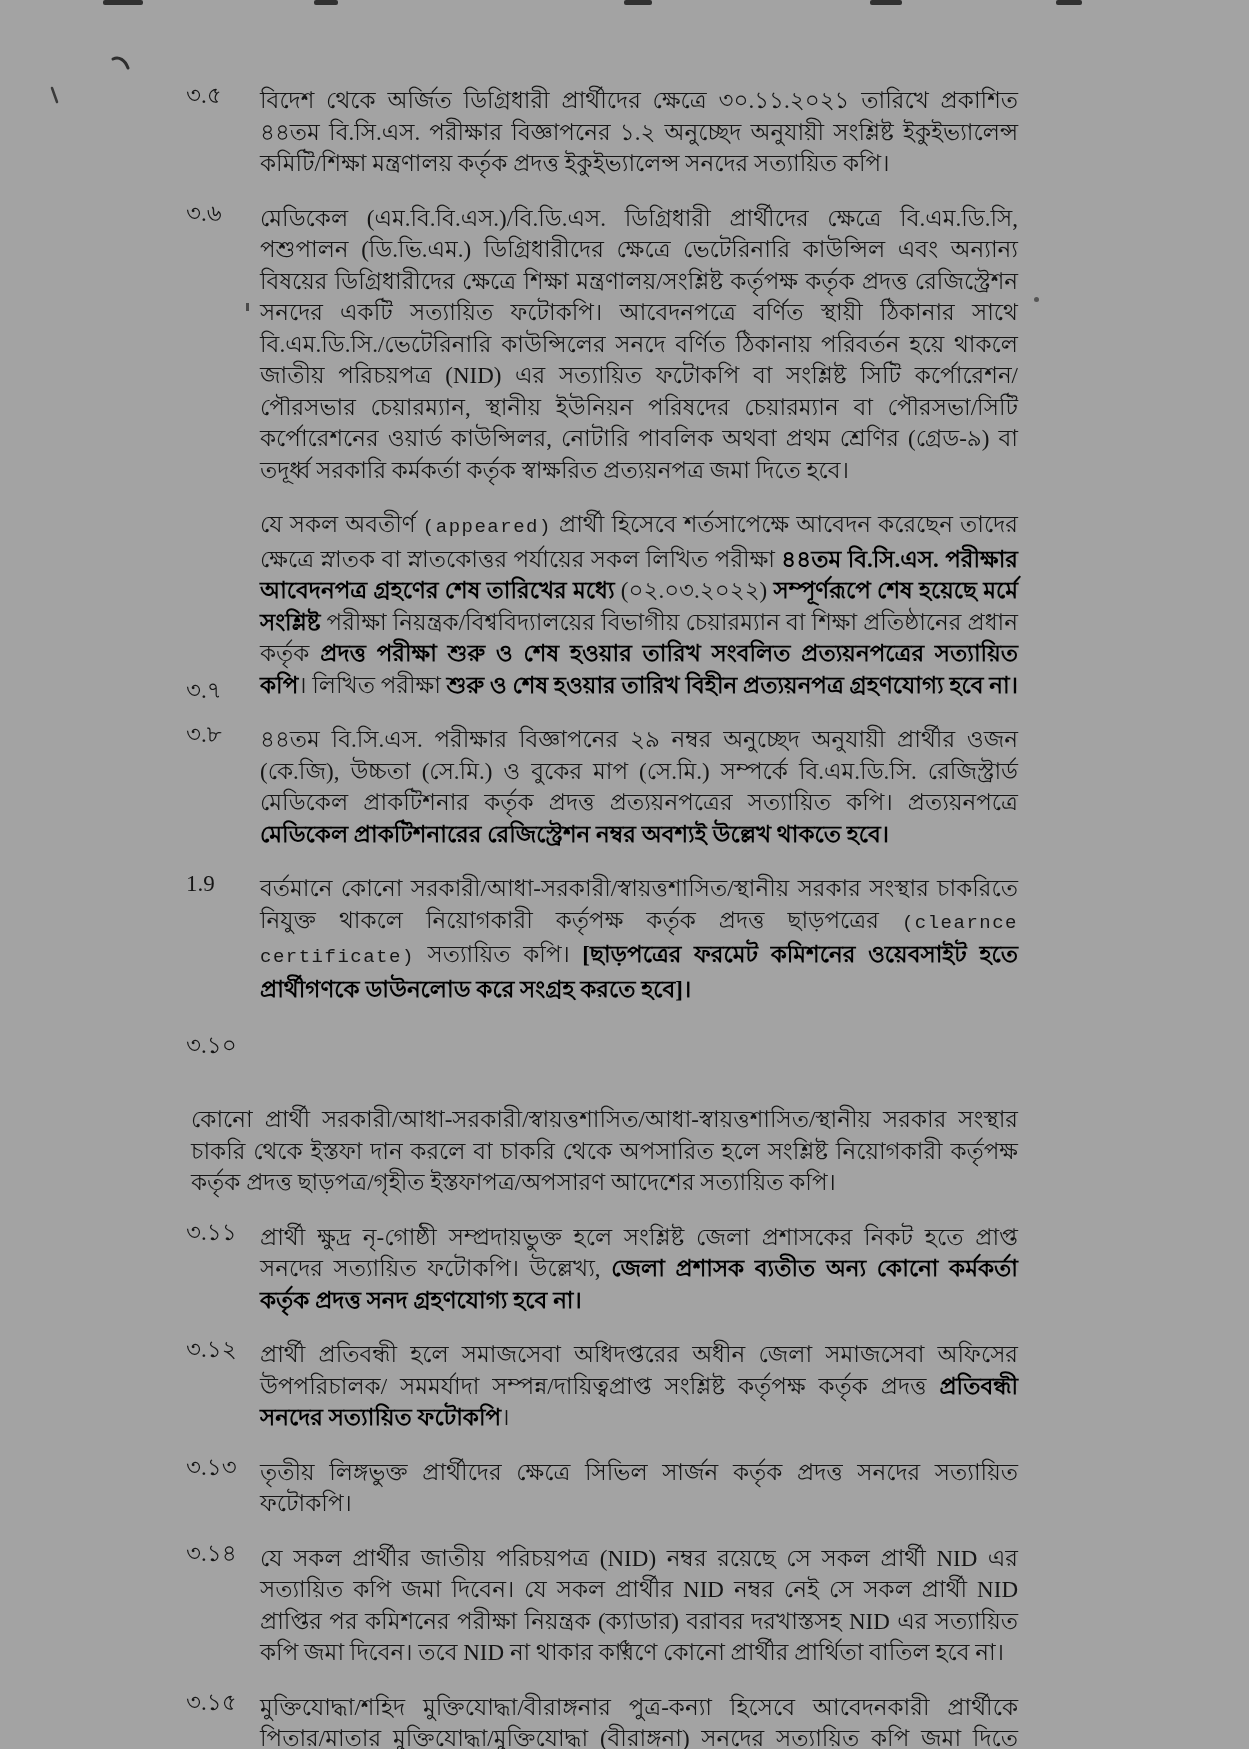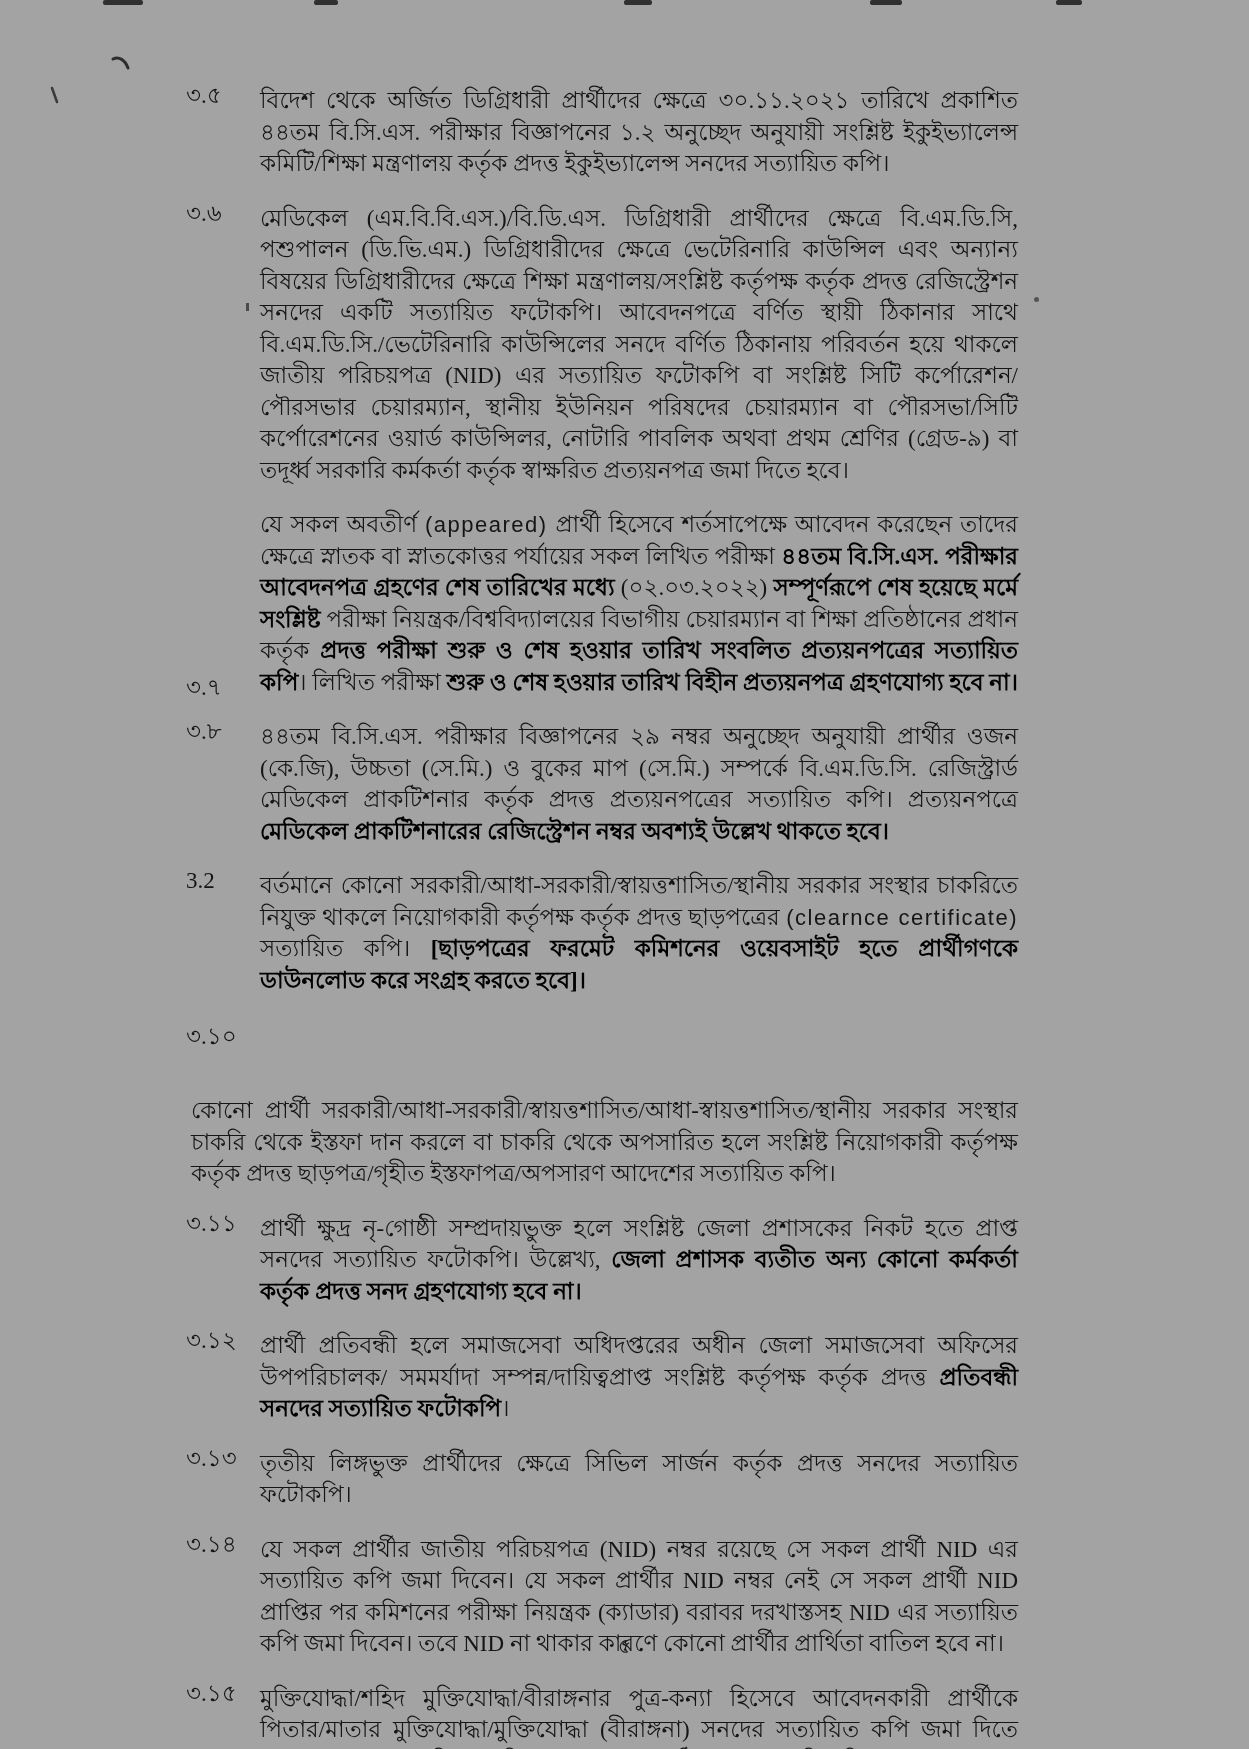--- a/index.html
+++ b/index.html
@@ -36,22 +36,22 @@
   .item .body p{margin:5px;}
   .item .body p.center{
     text-align:center;
     margin:14px 0 18px 0;
   }
   
   #items .item:nth-child(6){margin-top:20px;flex-direction:column;}
   #items .item:nth-child(3){margin-top:4px;align-items:flex-end;}
   .b{font-weight:bold;color:#000;}
   .en{
-    font-family:Liberation Sans, sans-serif;
-    font-size:22px;
+    font-family:Liberation Mono, monospace;
+    font-size:19px;
     letter-spacing:1.5px;
   }
   .page-number{
     position:absolute;
     top:1630px;left:0;right:0;
     text-align:center;
     font-size:21px;
   }
   
   .art{position:absolute;background:#2b2b2b;}
@@ -98,21 +98,21 @@
             <p><span>যে সকল অবতীর্ণ </span><span class="en">(appeared)</span><span> প্রার্থী হিসেবে শর্তসাপেক্ষে আবেদন করেছেন তাদের ক্ষেত্রে স্নাতক বা স্নাতকোত্তর পর্যায়ের সকল লিখিত পরীক্ষা </span><span class="b">৪৪তম বি.সি.এস. পরীক্ষার আবেদনপত্র গ্রহণের শেষ তারিখের মধ্যে </span><span>(০২.০৩.২০২২) </span><span class="b">সম্পূর্ণরূপে শেষ হয়েছে মর্মে সংশ্লিষ্ট </span><span>পরীক্ষা নিয়ন্ত্রক/বিশ্ববিদ্যালয়ের বিভাগীয় চেয়ারম্যান বা শিক্ষা প্রতিষ্ঠানের প্রধান কর্তৃক </span><span class="b">প্রদত্ত পরীক্ষা শুরু ও শেষ হওয়ার তারিখ সংবলিত প্রত্যয়নপত্রের সত্যায়িত কপি</span><span>। লিখিত পরীক্ষা </span><span class="b">শুরু ও শেষ হওয়ার তারিখ বিহীন প্রত্যয়নপত্র গ্রহণযোগ্য হবে না।</span></p>
           </div>
         </div>
         <div class="item">
           <div class="num">৩.৮</div>
           <div class="body">
             <p><span>৪৪তম বি.সি.এস. পরীক্ষার বিজ্ঞাপনের ২৯ নম্বর অনুচ্ছেদ অনুযায়ী প্রার্থীর ওজন (কে.জি), উচ্চতা (সে.মি.) ও বুকের মাপ (সে.মি.) সম্পর্কে বি.এম.ডি.সি. রেজিস্ট্রার্ড মেডিকেল প্রাকটিশনার কর্তৃক প্রদত্ত প্রত্যয়নপত্রের সত্যায়িত কপি। প্রত্যয়নপত্রে </span><span class="b">মেডিকেল প্রাকটিশনারের রেজিস্ট্রেশন নম্বর অবশ্যই উল্লেখ থাকতে হবে।</span></p>
           </div>
         </div>
         <div class="item">
-          <div class="num">3.2</div>
+          <div class="num">1.9</div>
           <div class="body">
             <p><span>বর্তমানে কোনো সরকারী/আধা-সরকারী/স্বায়ত্তশাসিত/স্থানীয় সরকার সংস্থার চাকরিতে নিযুক্ত থাকলে নিয়োগকারী কর্তৃপক্ষ কর্তৃক প্রদত্ত ছাড়পত্রের </span><span class="en">(clearnce certificate)</span><span> সত্যায়িত কপি। </span><span class="b">[ছাড়পত্রের ফরমেট কমিশনের ওয়েবসাইট হতে প্রার্থীগণকে ডাউনলোড করে সংগ্রহ করতে হবে]।</span></p>
           </div>
         </div>
         <div class="item">
           <div class="num">৩.১০</div>
           <div class="body">
             <p><span>কোনো প্রার্থী সরকারী/আধা-সরকারী/স্বায়ত্তশাসিত/আধা-স্বায়ত্তশাসিত/স্থানীয় সরকার সংস্থার চাকরি থেকে ইস্তফা দান করলে বা চাকরি থেকে অপসারিত হলে সংশ্লিষ্ট নিয়োগকারী কর্তৃপক্ষ কর্তৃক প্রদত্ত ছাড়পত্র/গৃহীত ইস্তফাপত্র/অপসারণ আদেশের সত্যায়িত কপি।</span></p>
           </div>
         </div>

